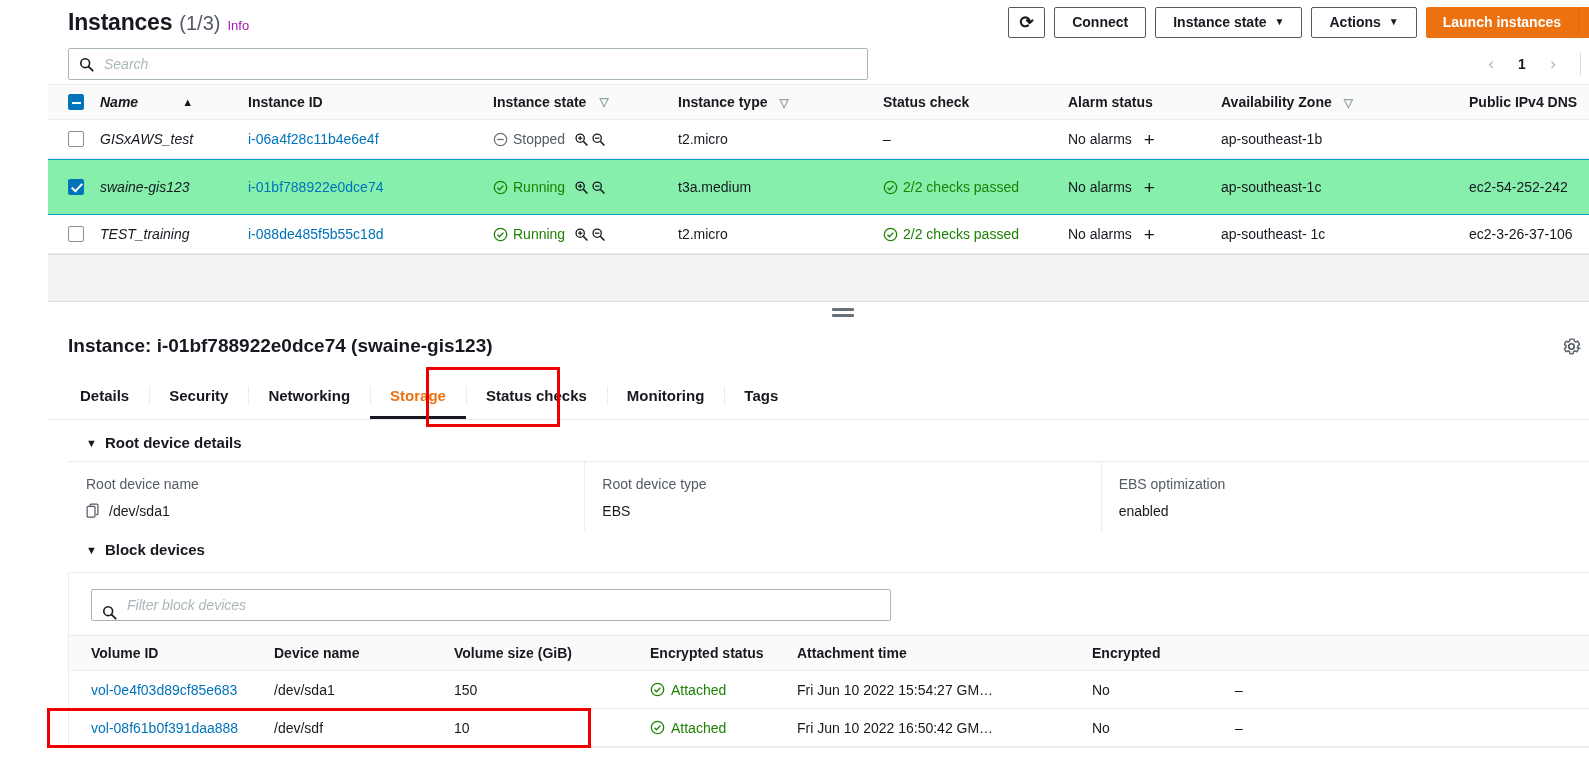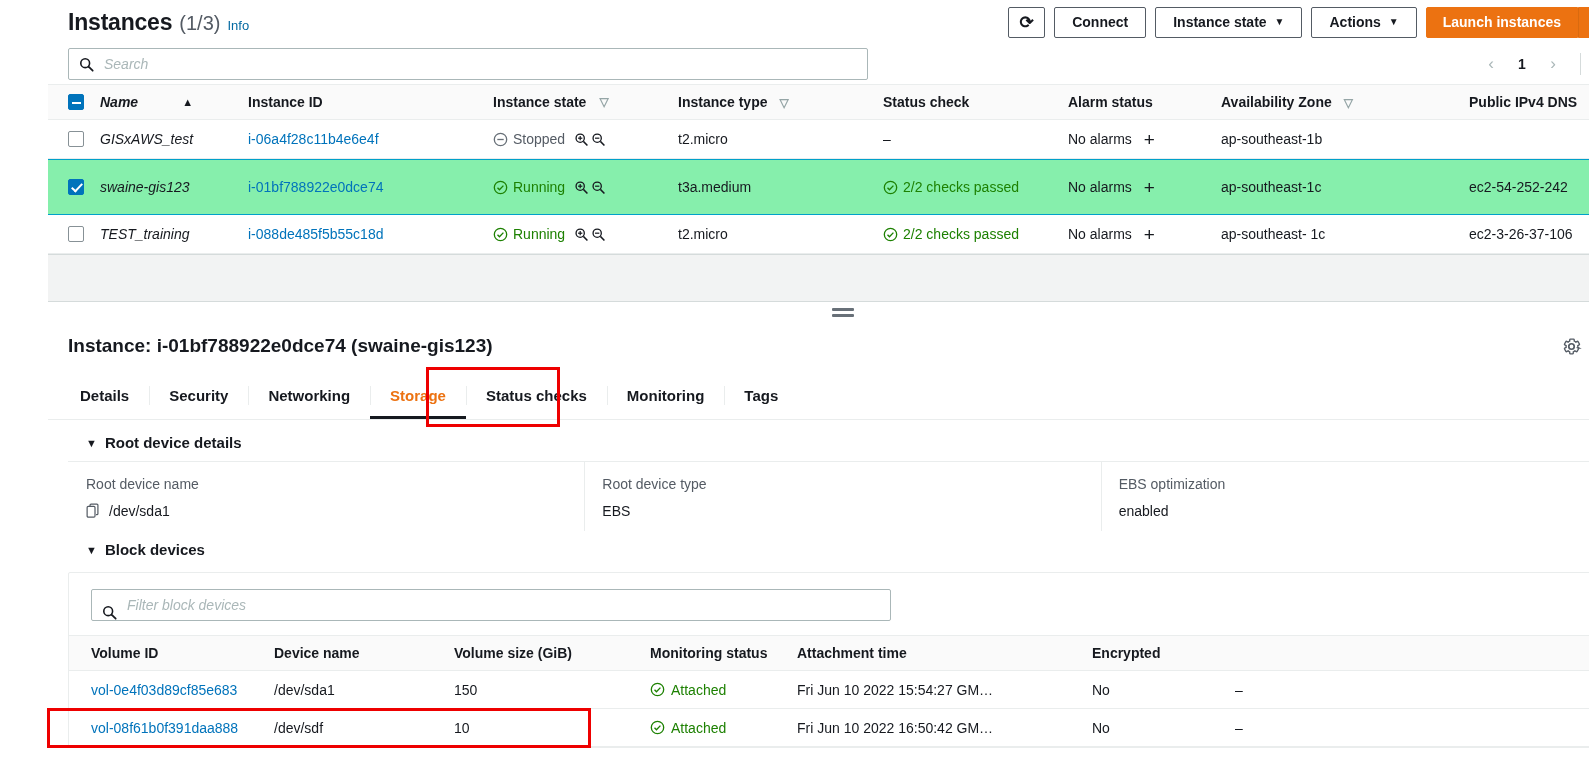--- a/index.html
+++ b/index.html
@@ -16,21 +16,21 @@
 
   
   .top-header {
     display: flex; align-items: center;
     height: 44px; padding: 0 16px 0 20px;
     background: #fff;
   }
   .title-group { display:flex; align-items: baseline; gap: 7px; flex: 0 0 auto; }
   .page-title { font-size: 23px; font-weight: 700; color:#16191f; letter-spacing:-0.2px; }
   .page-count { font-size: 20px; font-weight: 400; color:#545b64; }
-  .info-link { font-size: 13px; color:#0369a1; text-decoration: none; font-weight: 400; }
+  .info-link { font-size: 13px; color:#a21caf; text-decoration: none; font-weight: 400; }
 
   .header-actions { margin-left:auto; display:flex; align-items:center; gap: 9px; }
   .btn {
     height: 31px;
     border: 1px solid #545b64;
     border-radius: 2px;
     background: #fff;
     color: #16191f;
     font-size: 14px;
     font-family: inherit;
@@ -566,21 +566,21 @@
                 </svg>
             </span>
             <input type="text" placeholder="Filter block devices" style="">
           </div>
         </div>
 
         <div class="bd-head">
           <div class="v-id">Volume ID</div>
           <div class="v-dev">Device name</div>
           <div class="v-size">Volume size (GiB)</div>
-          <div class="v-att">Monitoring status</div>
+          <div class="v-att">Encrypted status</div>
           <div class="v-time">Attachment time</div>
           <div class="v-enc">Encrypted</div>
         </div>
 
         <div class="bd-row">
           <div class="v-id">
             <a class="link">vol-0e4f03d89cf85e683</a>
           </div>
           <div class="v-dev">/dev/sda1</div>
           <div class="v-size">150</div>

